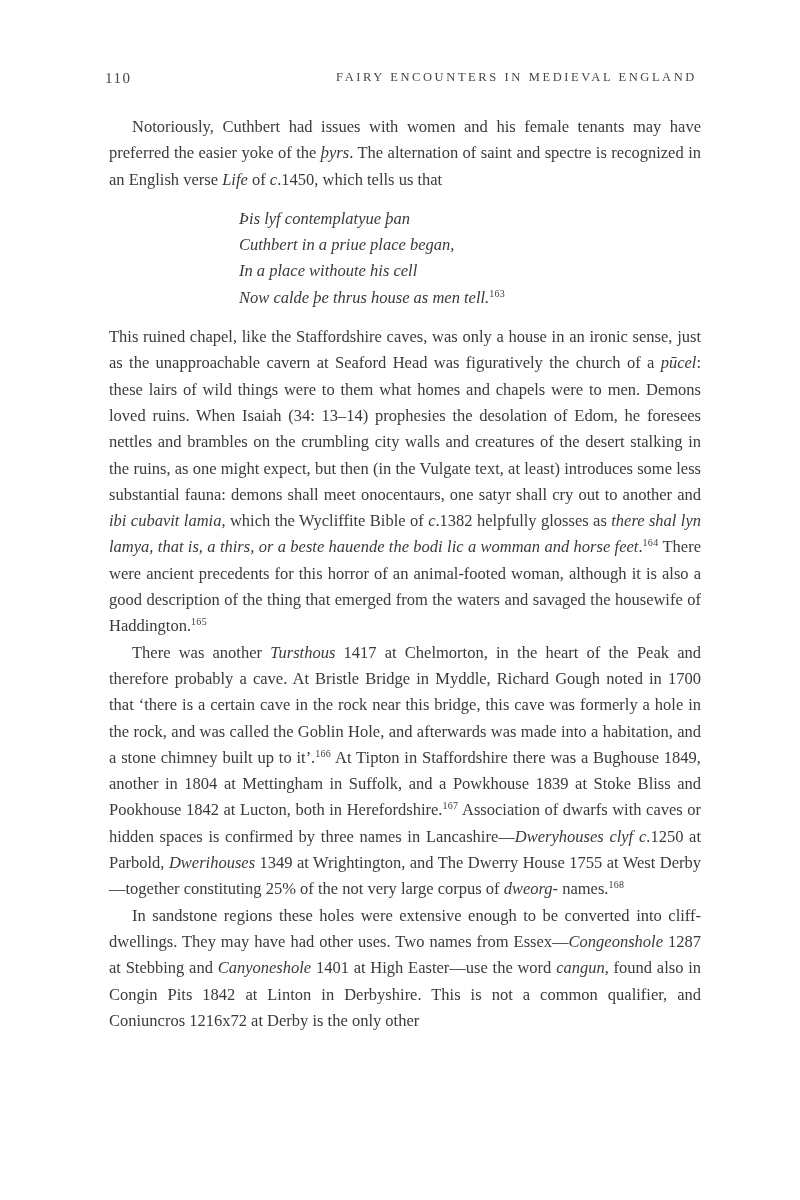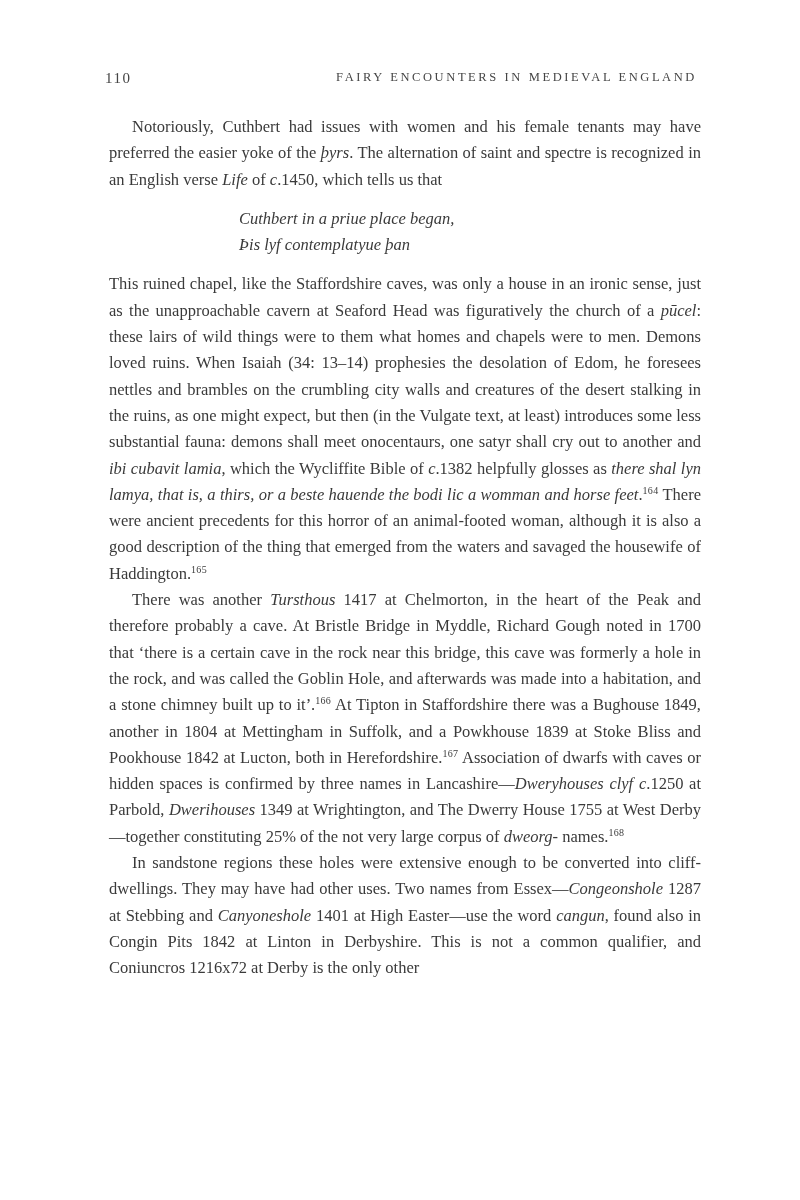--- a/index.html
+++ b/index.html
@@ -76,20 +76,22 @@
 <body>
 
 <div class="page">
   <header class="page-header">
     <span class="page-number">110</span>
     <span class="running-header">FAIRY ENCOUNTERS IN MEDIEVAL ENGLAND</span>
   </header>
   <main class="text-body">
       <p class="para indent"><span>Notoriously, Cuthbert had issues with women and his female tenants may have preferred the easier yoke of the </span><i class="it">þyrs</i><span>. The alternation of saint and spectre is recognized in an English verse </span><i class="it">Life</i><span> of </span><i class="it">c</i><span>.1450, which tells us that</span></p>
       <div class="verse">
+        <div class="verse-line"><i class="it">Þis lyf contemplatyue þan</i></div>
         <div class="verse-line"><i class="it">Cuthbert in a priue place began,</i></div>
-        <div class="verse-line"><i class="it">Þis lyf contemplatyue þan</i></div>
+        <div class="verse-line"><i class="it">In a place withoute his cell</i></div>
+        <div class="verse-line"><i class="it">Now calde þe thrus house as men tell.</i><sup class="fnref">163</sup></div>
       </div>
       <p class="para"><span>This ruined chapel, like the Staffordshire caves, was only a house in an ironic sense, just as the unapproachable cavern at Seaford Head was figuratively the church of a </span><i class="it">pūcel</i><span>: these lairs of wild things were to them what homes and chapels were to men. Demons loved ruins. When Isaiah (34: 13–14) prophesies the desolation of Edom, he foresees nettles and brambles on the crumbling city walls and creatures of the desert stalking in the ruins, as one might expect, but then (in the Vulgate text, at least) introduces some less substantial fauna: demons shall meet onocentaurs, one satyr shall cry out to another and </span><i class="it">ibi cubavit lamia</i><span>, which the Wycliffite Bible of </span><i class="it">c</i><span>.1382 helpfully glosses as </span><i class="it">there shal lyn lamya, that is, a thirs, or a beste hauende the bodi lic a womman and horse feet</i><span>.</span><sup class="fnref">164</sup><span> There were ancient precedents for this horror of an animal-footed woman, although it is also a good description of the thing that emerged from the waters and savaged the housewife of Haddington.</span><sup class="fnref">165</sup></p>
       <p class="para indent"><span>There was another </span><i class="it">Tursthous</i><span> 1417 at Chelmorton, in the heart of the Peak and therefore probably a cave. At Bristle Bridge in Myddle, Richard Gough noted in 1700 that ‘there is a certain cave in the rock near this bridge, this cave was formerly a hole in the rock, and was called the Goblin Hole, and afterwards was made into a habitation, and a stone chimney built up to it’.</span><sup class="fnref">166</sup><span> At Tipton in Staffordshire there was a Bughouse 1849, another in 1804 at Mettingham in Suffolk, and a Powkhouse 1839 at Stoke Bliss and Pookhouse 1842 at Lucton, both in Herefordshire.</span><sup class="fnref">167</sup><span> Association of dwarfs with caves or hidden spaces is confirmed by three names in Lancashire—</span><i class="it">Dweryhouses clyf</i><span> </span><i class="it">c</i><span>.1250 at Parbold, </span><i class="it">Dwerihouses</i><span> 1349 at Wrightington, and The Dwerry House 1755 at West Derby—together constituting 25% of the not very large corpus of </span><i class="it">dweorg-</i><span> names.</span><sup class="fnref">168</sup></p>
       <p class="para indent"><span>In sandstone regions these holes were extensive enough to be converted into cliff-dwellings. They may have had other uses. Two names from Essex—</span><i class="it">Congeonshole</i><span> 1287 at Stebbing and </span><i class="it">Canyoneshole</i><span> 1401 at High Easter—use the word </span><i class="it">cangun</i><span>, found also in Congin Pits 1842 at Linton in Derbyshire. This is not a common qualifier, and Coniuncros 1216x72 at Derby is the only other</span></p>
     </main>
 </div>
 
 </body></html>

